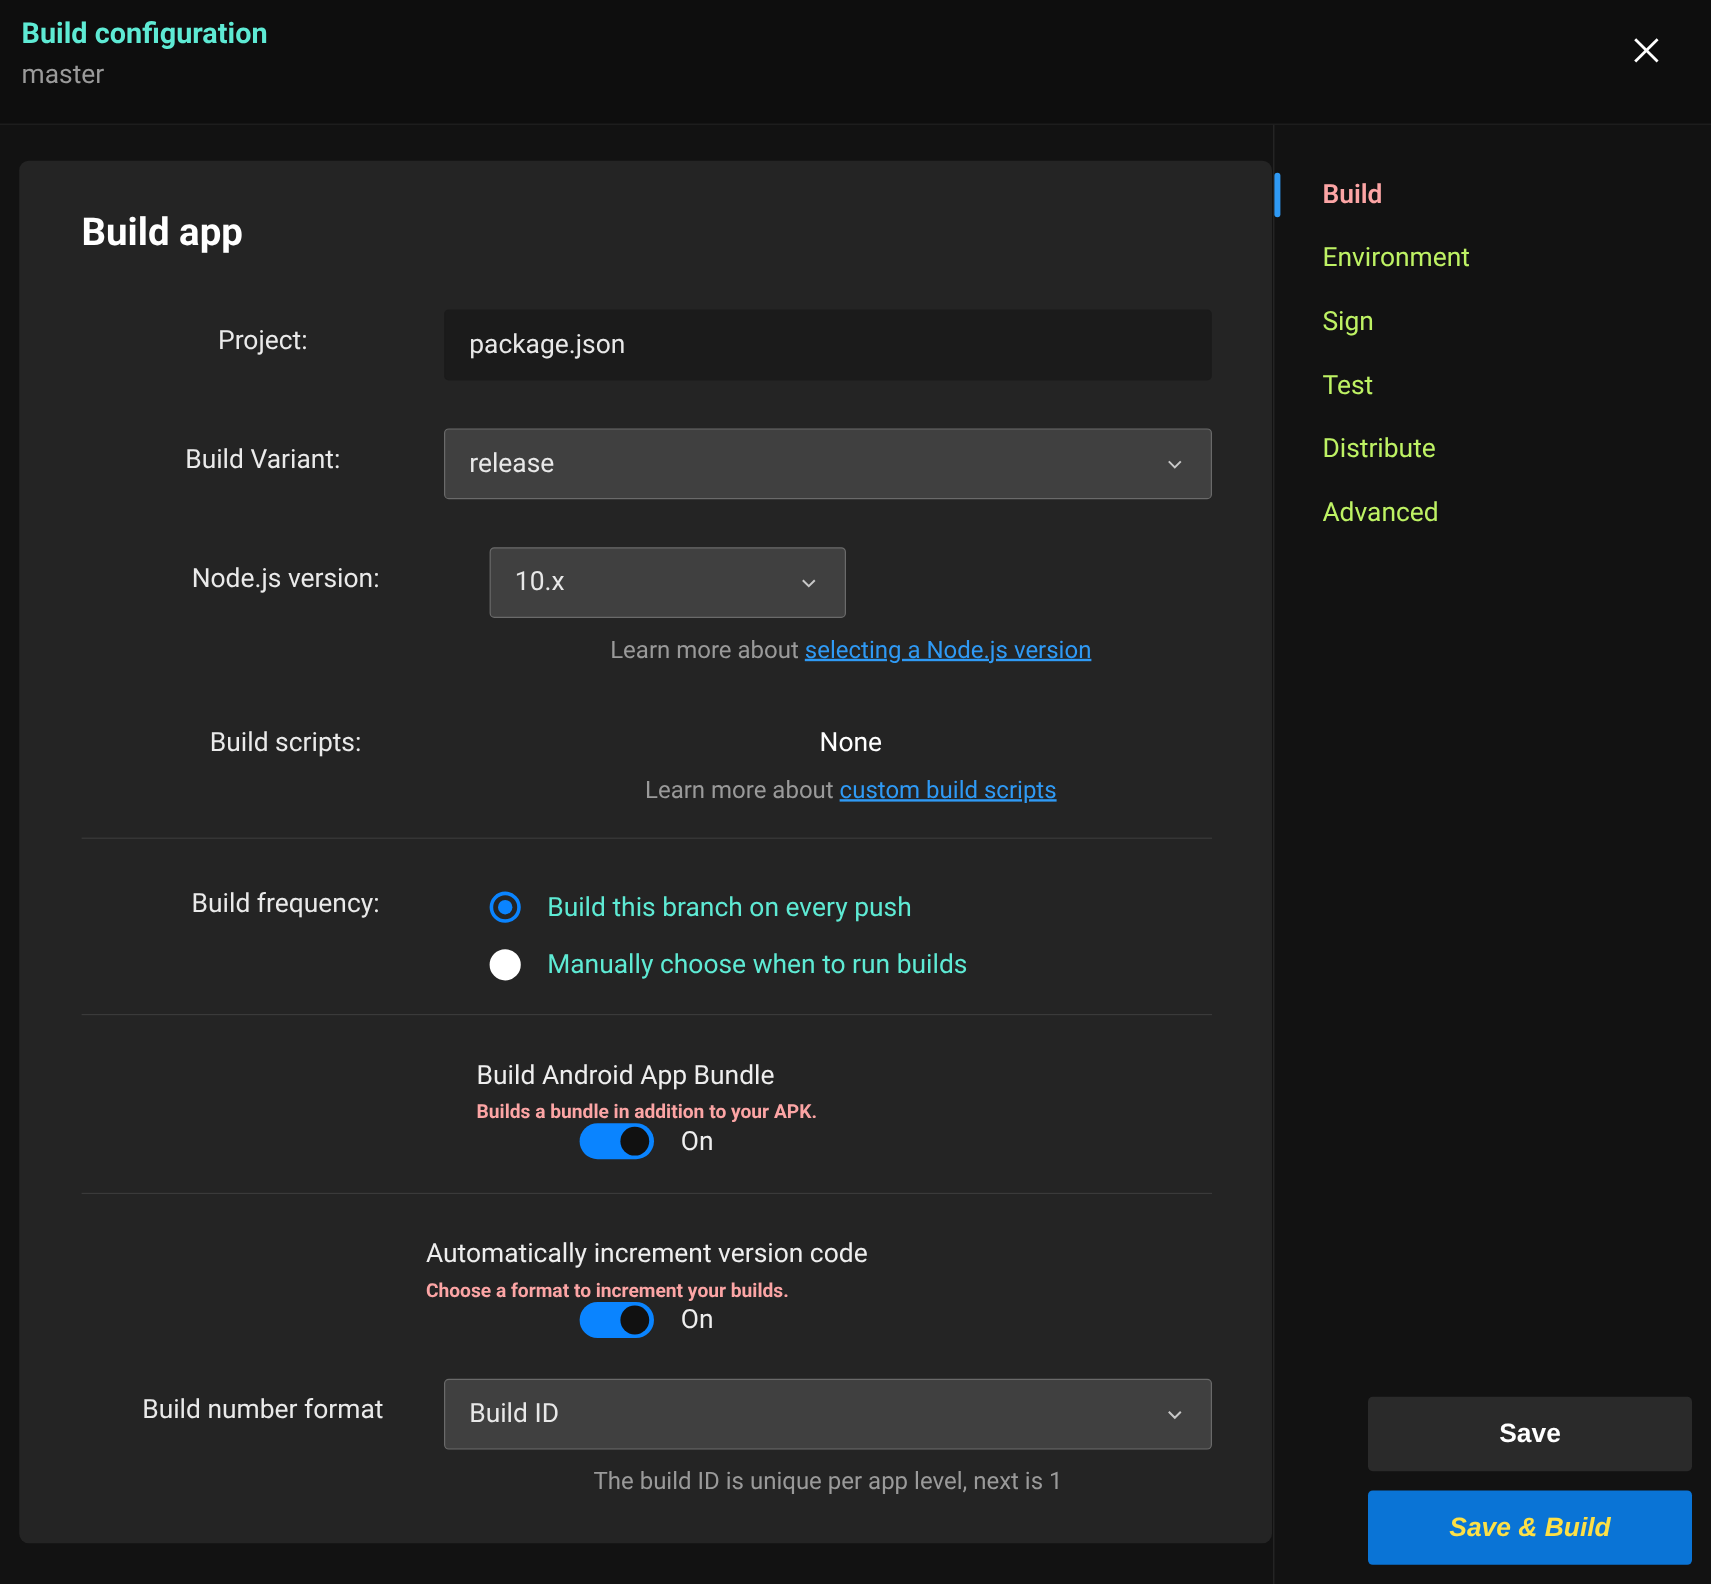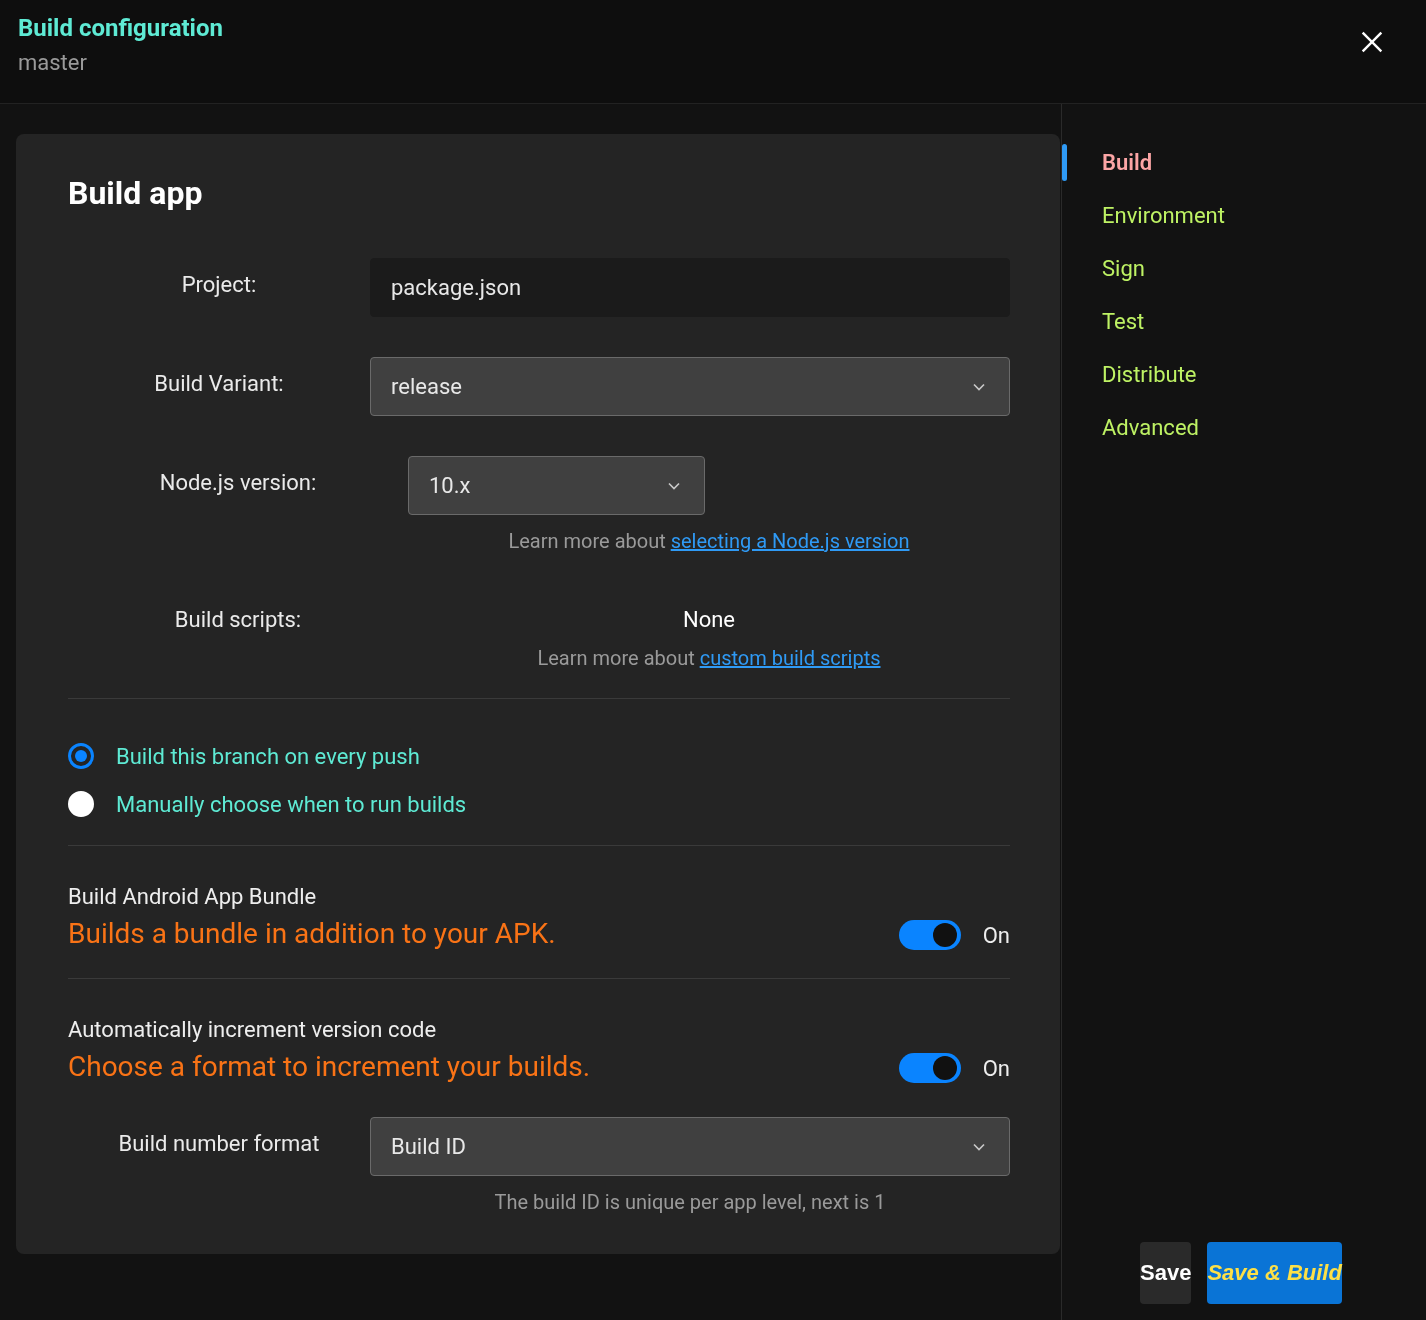--- a/index.html
+++ b/index.html
@@ -56,45 +56,45 @@
   
   .radio-group { display:flex; flex-direction:column; gap:22px; padding-top:6px;}
   .radio-item { display:flex; align-items:center; gap:22px; cursor:pointer; }
   .radio-outer { width:26px; height:26px; border-radius:50%; border:3px solid #fff; display:flex; align-items:center; justify-content:center; background:transparent;}
   .radio-outer.sel { border-color:#0a84ff; }
   .radio-inner { width:12px; height:12px; border-radius:50%; background:#0a84ff; }
   .radio-outer.unsel { background:#fff; border-color:#fff; }
   .radio-label { font-size:22px; color:#5eead4; }
 
   
-  .toggle-row { display:flex; align-items:flex-end; justify-content:space-between; }
+  .toggle-row { display:flex; align-items:center; justify-content:space-between;flex-direction:column; }
   .toggle-text { display:flex; flex-direction:column; gap:8px;}
   .toggle-title { font-size:22px; color:#eee; }
-  .toggle-sub { font-size:28px; color:#f97316; }
+  .toggle-sub { font-size:16px; color:#fca5a5;font-weight:bold; }
   .toggle-ctrl { display:flex; align-items:center; gap:22px; }
   .toggle {
     width:62px; height:30px; background:#0a84ff; border-radius:15px; position:relative; cursor:pointer;
   }
   .toggle .knob { position:absolute; right:4px; top:3px; width:24px; height:24px; background:#111; border-radius:50%; }
   .toggle-label { font-size:22px; color:#eee; }
 
   
   .sidenav { width:364px; padding:34px 0 0 0; position:relative; }
   .nav-list { list-style:none; display:flex; flex-direction:column; gap:4px; }
   .nav-item {
     padding:12px 30px 12px 40px; font-size:22px; color:#bef264; cursor:pointer;
   }
   .nav-item.active { color:#fca5a5; font-weight:600; position:relative; }
   .nav-item.active::before {
     content:""; position:absolute; left:0; top:6px; bottom:6px; width:5px; background:#2f9af5; border-radius:3px;
   }
 
   
   .footer-btns {
-    position:absolute; right:16px; bottom:16px; display:flex; flex-direction:row; gap:16px; width:270px;
+    position:absolute; right:16px; bottom:16px; display:flex; flex-direction:column; gap:16px; width:270px;
   }
   .btn {
     height:62px; display:flex; align-items:center; justify-content:center; font-size:22px; font-weight:600;
     border-radius:4px; cursor:pointer; border:none;
   }
   .btn.secondary { background:#2a2a2a; color:#fff; }
   .btn.primary { background:#0a74d6; color:#fde047;font-style:italic; }
 </style>
 </head>
 <body>
@@ -161,20 +161,21 @@
           <div style="font-size:22px; padding-top:14px;">None</div>
           <div class="helper">
             <span>Learn more about </span><a class="link">custom build scripts</a>
           </div>
         </div>
       </div>
 
       <div class="divider"></div>
 
       <div class="row small-gap">
+        <div class="label-col" style="padding-top:4px">Build frequency:</div>
         <div class="value-col">
           <div class="radio-group">
             <div class="radio-item">
               <span class="radio-outer sel">
                   <span class="radio-inner"></span>
                 </span>
               <span class="radio-label">Build this branch on every push</span>
             </div>
             <div class="radio-item">
               <span class="radio-outer unsel"></span>

